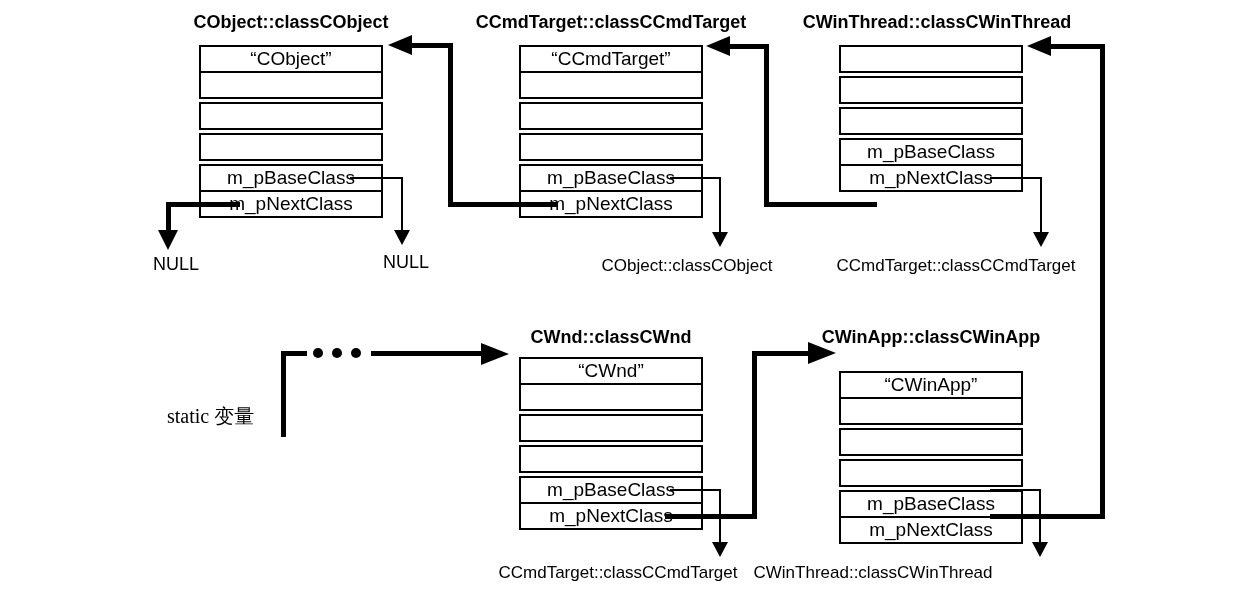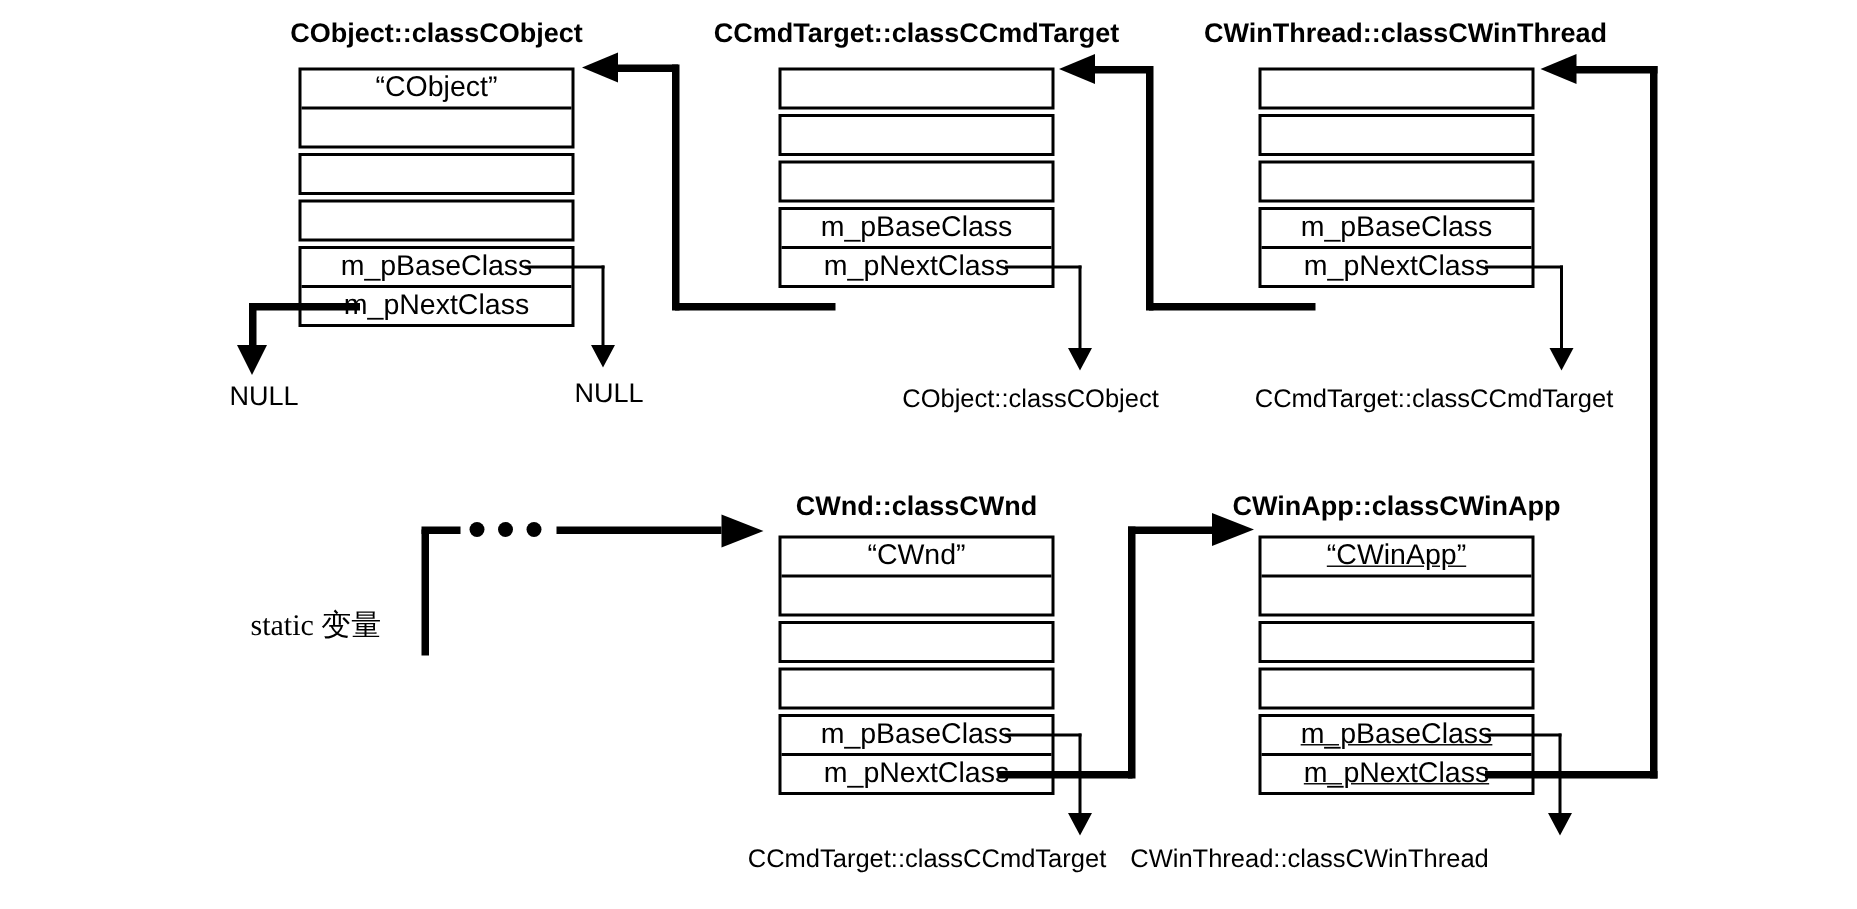--- a/index.html
+++ b/index.html
@@ -92,20 +92,21 @@
         <div class="cell"></div>
       </div>
     <div class="sec">
       <div class="cell">m_pBaseClass</div>
       <div class="cell">m_pNextClass</div>
     </div>
   </div>
 
   <div class="rtbox" style="left:519px;top:45px;">
     <div class="sec">
+      <div class="cell">“CCmdTarget”</div>
       <div class="cell"></div>
     </div>
     <div class="sec">
         <div class="cell"></div>
       </div>
     <div class="sec">
         <div class="cell"></div>
       </div>
     <div class="sec">
       <div class="cell">m_pBaseClass</div>
@@ -139,21 +140,21 @@
       </div>
     <div class="sec">
         <div class="cell"></div>
       </div>
     <div class="sec">
       <div class="cell">m_pBaseClass</div>
       <div class="cell">m_pNextClass</div>
     </div>
   </div>
 
-  <div class="rtbox" style="left:839px;top:357px;text-decoration:underline;">
+  <div class="rtbox" style="left:839px;top:371px;">
     <div class="sec">
       <div class="cell">“CWinApp”</div>
       <div class="cell"></div>
     </div>
     <div class="sec">
         <div class="cell"></div>
       </div>
     <div class="sec">
         <div class="cell"></div>
       </div>

